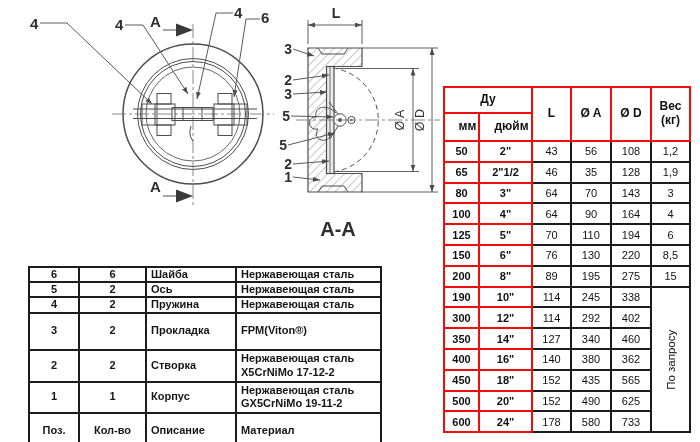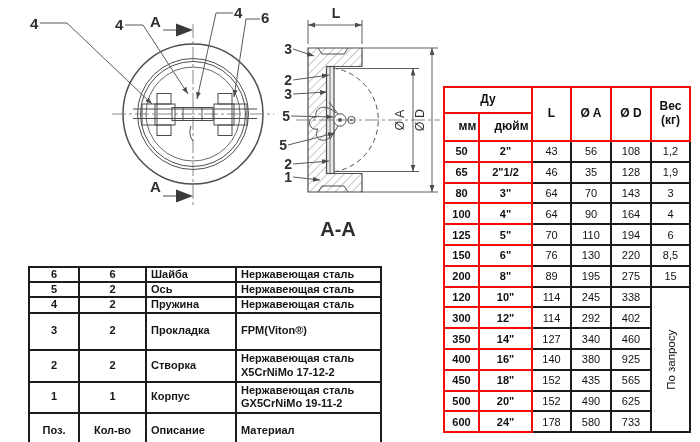--- a/index.html
+++ b/index.html
@@ -296,21 +296,21 @@
         </tr>
         <tr>
           <td class="red">200</td>
           <td class="red">8"</td>
           <td class="blk">89</td>
           <td class="blk">195</td>
           <td class="blk">275</td>
           <td class="blk">15</td>
         </tr>
         <tr>
-          <td class="red">120</td>
+          <td class="red">190</td>
           <td class="red">10"</td>
           <td class="blk">114</td>
           <td class="blk">245</td>
           <td class="blk">338</td>
           <td class="blk req" rowspan="7">
             <div class="rot">По запросу</div>
           </td>
         </tr>
         <tr>
           <td class="red">300</td>
@@ -324,21 +324,21 @@
           <td class="red">14"</td>
           <td class="blk">127</td>
           <td class="blk">340</td>
           <td class="blk">460</td>
         </tr>
         <tr>
           <td class="red">400</td>
           <td class="red">16"</td>
           <td class="blk">140</td>
           <td class="blk">380</td>
-          <td class="blk">925</td>
+          <td class="blk">362</td>
         </tr>
         <tr>
           <td class="red">450</td>
           <td class="red">18"</td>
           <td class="blk">152</td>
           <td class="blk">435</td>
           <td class="blk">565</td>
         </tr>
         <tr>
           <td class="red">500</td>

